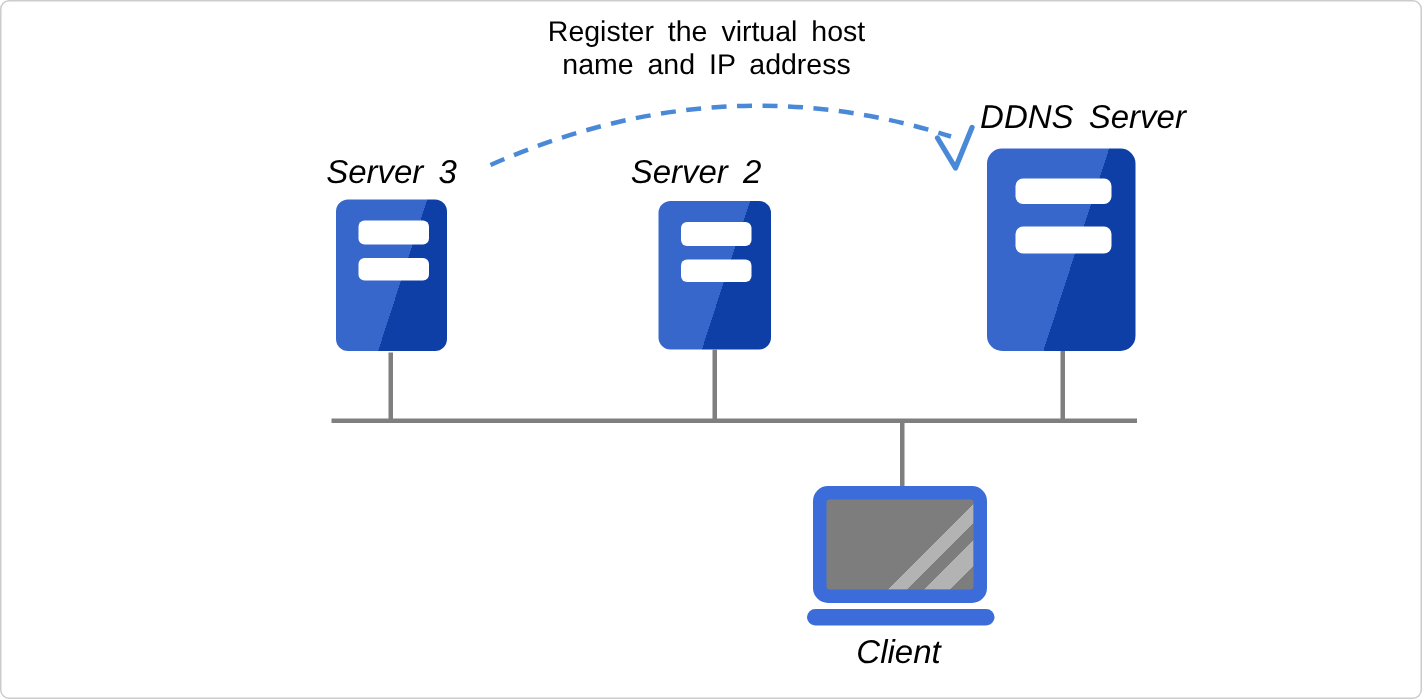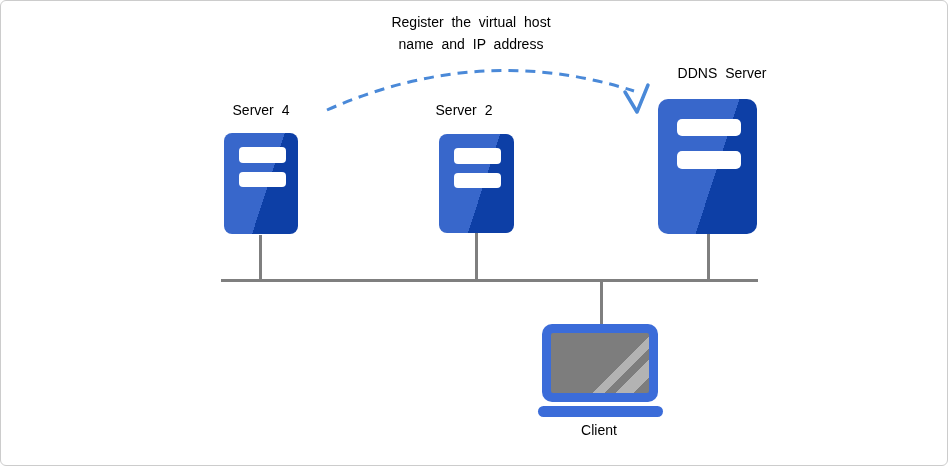--- a/index.html
+++ b/index.html
@@ -15,36 +15,37 @@
     background: #ffffff;
     border: 1px solid #cccccc;
     border-radius: 6px;
     overflow: hidden;
   }
 
   
   .annotation {
     position: absolute; left: 320px; top: 10px; width: 300px;
     text-align: center;
-    font-size: 14px; line-height: 22px; color: #000000;
+    font-size: 19px; line-height: 22px; color: #000000;
     word-spacing: 4px;
   }
   .arrow-svg {
     position: absolute; left: 0; top: 0;
     width: 948px; height: 466px;
     pointer-events: none;
   }
 
   
   .node-label {
     position: absolute;
     text-align: center;
-    font-size: 14px; color: #000000;
+    font-size: 22px; color: #000000;
     word-spacing: 4px;
     white-space: nowrap;
+    font-style: italic;
   }
   .lbl-server1 { left: 198px; top: 101px; width: 124px; }
   .lbl-server2 { left: 401px; top: 101px; width: 124px; }
   .lbl-ddns    { left: 639px; top: 64px;  width: 164px; }
   .lbl-client  { left: 536px; top: 421px; width: 124px; }
 
   
   .server-icon {
     position: absolute;
     background: linear-gradient(108deg, #3867cb 57%, #0d3fa6 57%);
@@ -110,21 +111,21 @@
   <div class="annotation">
     <div>Register the virtual host</div>
     <div>name and IP address</div>
   </div>
 
   <svg class="arrow-svg" viewBox="0 0 948 466" xmlns="http://www.w3.org/2000/svg">
     <path d="M 326 109 Q 480 41 633 90" fill="none" stroke="#4a89d8" stroke-width="3" stroke-dasharray="10 7"></path>
     <polyline points="624,91 636,111 647,84" fill="none" stroke="#4a89d8" stroke-width="3.5" stroke-linecap="round" stroke-linejoin="round"></polyline>
   </svg>
 
-  <div class="node-label lbl-server1">Server 4</div>
+  <div class="node-label lbl-server1">Server 3</div>
   <div class="node-label lbl-server2">Server 2</div>
   <div class="node-label lbl-ddns">DDNS Server</div>
   <div class="node-label lbl-client">Client</div>
 
   <div class="server-icon srv1">
     <div class="server-bar b1"></div>
     <div class="server-bar b2"></div>
   </div>
   <div class="server-icon srv2">
     <div class="server-bar b1"></div>

